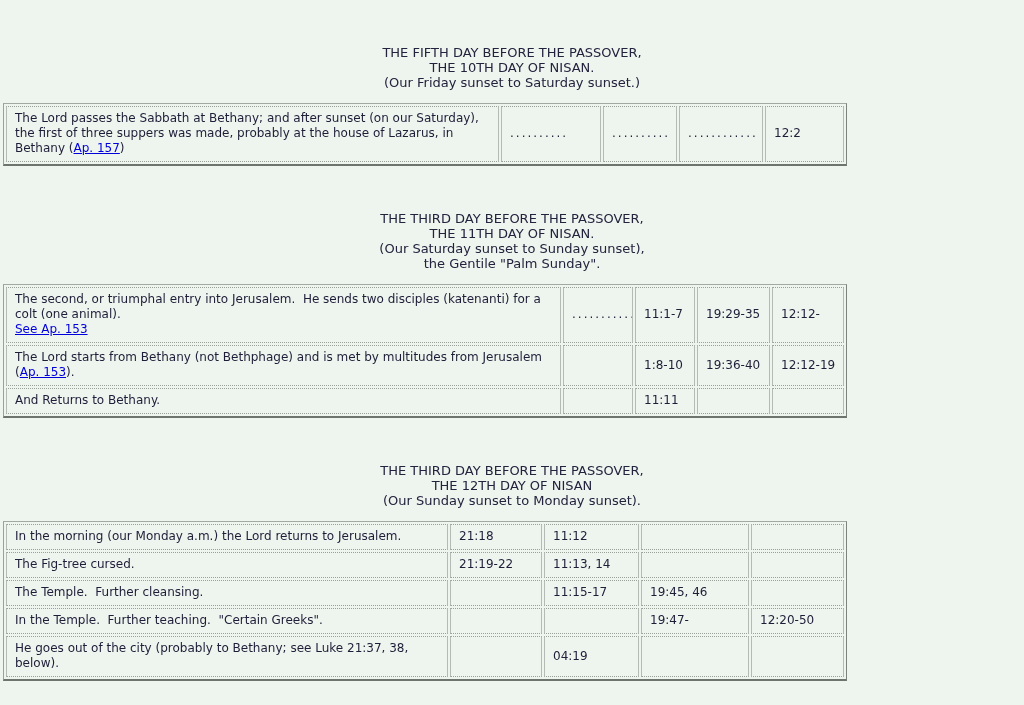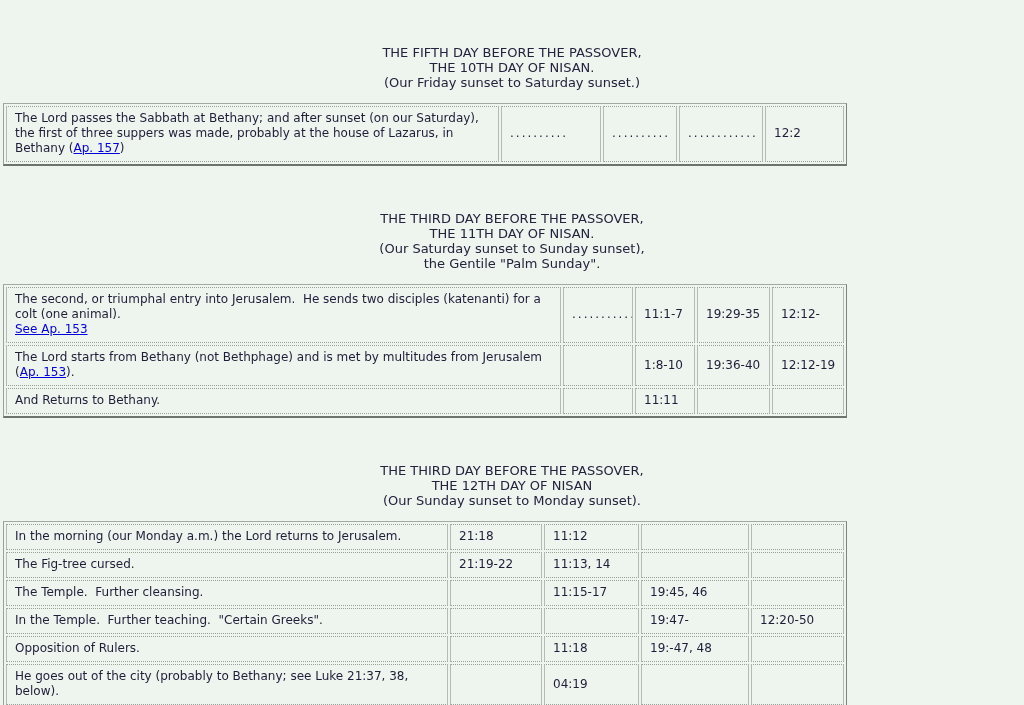--- a/index.html
+++ b/index.html
@@ -167,27 +167,20 @@
             <td class="ref-cell">&nbsp;</td>
           </tr>
           <tr>
             <td class="event-cell"><span class="event-text">In the Temple.  Further teaching.  "Certain Greeks".</span></td>
             <td class="ref-cell">&nbsp;</td>
             <td class="ref-cell">&nbsp;</td>
             <td class="ref-cell"><span>19:47-</span></td>
             <td class="ref-cell"><span>12:20-50</span></td>
           </tr>
           <tr>
-            <td class="event-cell"><span class="event-text">Opposition of Rulers.</span></td>
-            <td class="ref-cell">&nbsp;</td>
-            <td class="ref-cell"><span>11:18</span></td>
-            <td class="ref-cell"><span>19:-47, 48</span></td>
-            <td class="ref-cell">&nbsp;</td>
-          </tr>
-          <tr>
             <td class="event-cell"><span class="event-text">He goes out of the city (probably to Bethany; see Luke 21:37, 38, below).</span></td>
             <td class="ref-cell">&nbsp;</td>
             <td class="ref-cell"><span>04:19</span></td>
             <td class="ref-cell">&nbsp;</td>
             <td class="ref-cell">&nbsp;</td>
           </tr>
         </tbody>
       </table>
     </div>
   </div>

